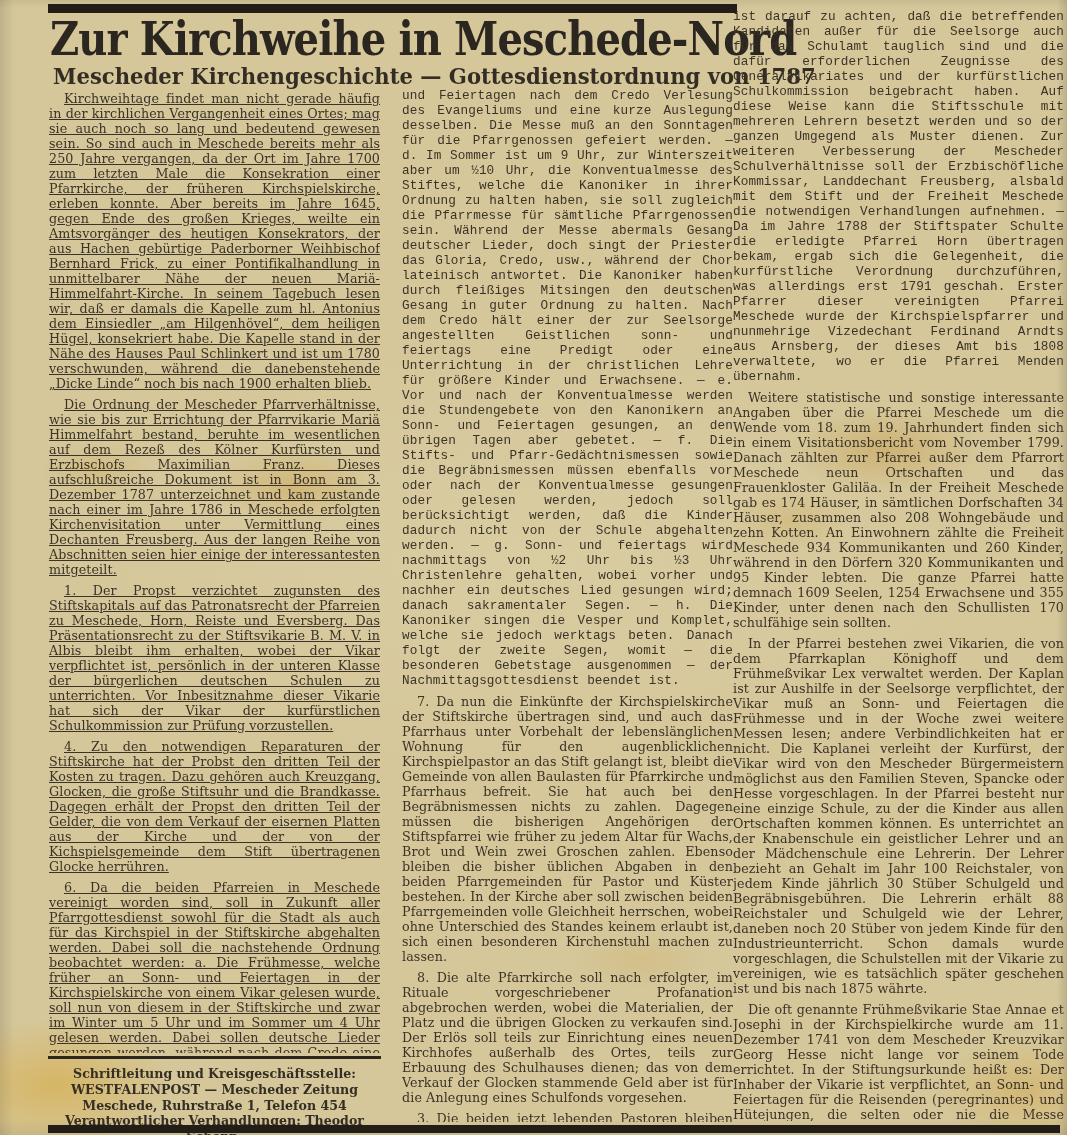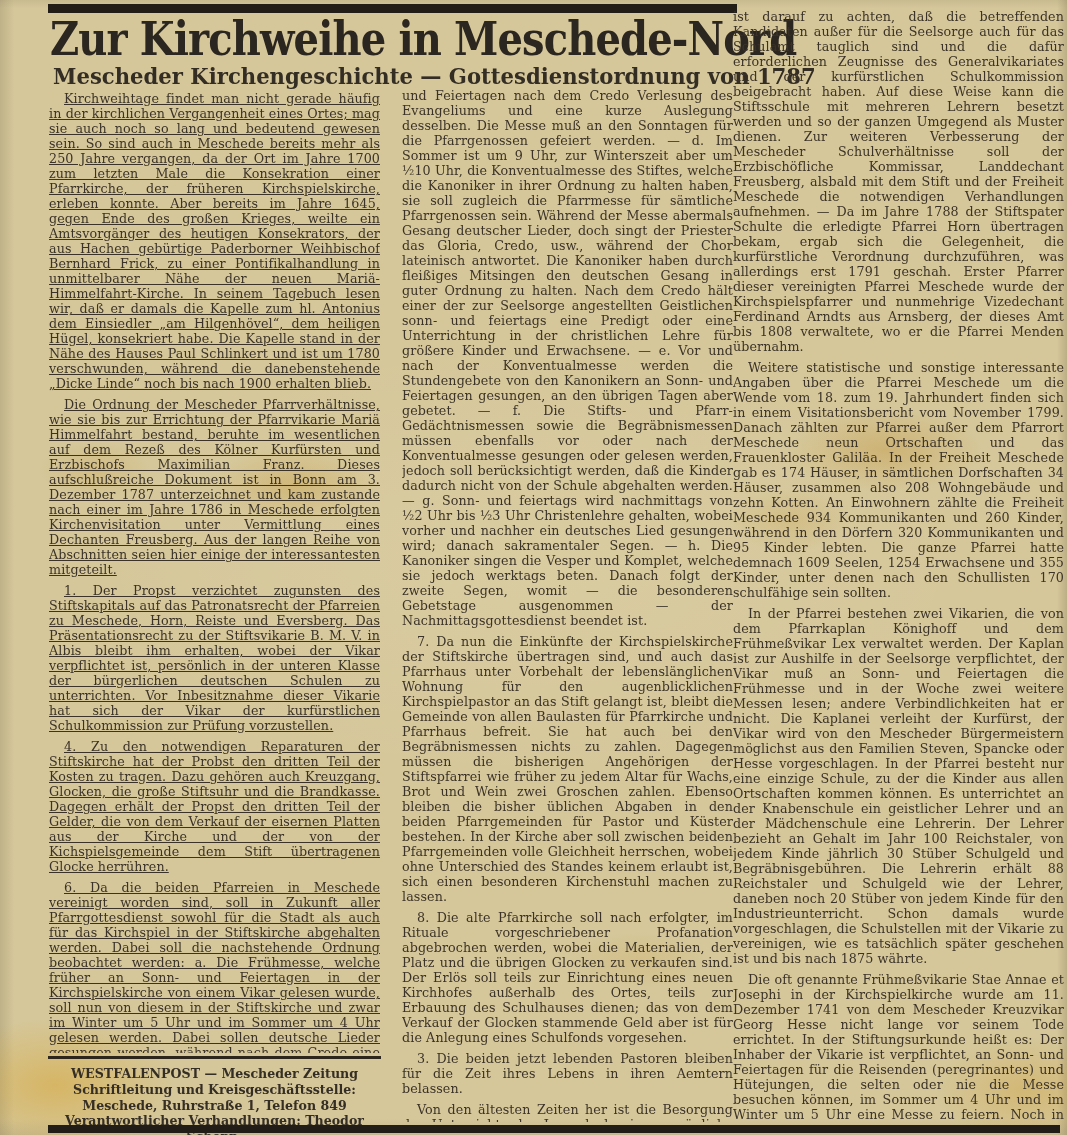--- a/index.html
+++ b/index.html
@@ -33,21 +33,21 @@
     transform:scaleX(.92);transform-origin:left top;
   }
   .col{position:absolute;width:331px;overflow:hidden;}
   #col1{left:49px;top:91px;height:962px;text-decoration:underline;}
   #col2{left:386px;top:88px;height:1034px;margin-left:16px;}
   #col3{left:733px;top:9px;height:1112px;}
   .col p{
     margin:0 0 6px 0;text-align:justify;text-indent:15px;
     font-size:12.7px;line-height:15px;letter-spacing:.1px;
   }
-  .col p.no-indent{text-indent:0;}
+  .col p.no-indent{text-indent:0;font-family:Liberation Mono, monospace;}
   .imprint-rule{position:absolute;left:48px;top:1056px;width:333px;height:3px;background:#2c261d;}
   .imprint{
     position:absolute;left:43px;top:1066px;width:343px;text-align:center;
     font-weight:bold;font-size:12.6px;line-height:15.8px;color:#352e24;
   }
   .bottombar{position:absolute;left:48px;top:1125px;width:1012px;height:8px;background:#221e17;}
 </style>
 </head>
 <body>
 
@@ -77,21 +77,21 @@
   <div class="col" id="col3">
     <p class="no-indent">ist darauf zu achten, daß die betreffenden Kandidaten außer für die Seelsorge auch für das Schulamt tauglich sind und die dafür erforderlichen Zeugnisse des Generalvikariates und der kurfürstlichen Schulkommission beigebracht haben. Auf diese Weise kann die Stiftsschule mit mehreren Lehrern besetzt werden und so der ganzen Umgegend als Muster dienen. Zur weiteren Verbesserung der Mescheder Schulverhältnisse soll der Erzbischöfliche Kommissar, Landdechant Freusberg, alsbald mit dem Stift und der Freiheit Meschede die notwendigen Verhandlungen aufnehmen. — Da im Jahre 1788 der Stiftspater Schulte die erledigte Pfarrei Horn übertragen bekam, ergab sich die Gelegenheit, die kurfürstliche Verordnung durchzuführen, was allerdings erst 1791 geschah. Erster Pfarrer dieser vereinigten Pfarrei Meschede wurde der Kirchspielspfarrer und nunmehrige Vizedechant Ferdinand Arndts aus Arnsberg, der dieses Amt bis 1808 verwaltete, wo er die Pfarrei Menden übernahm.</p>
     <p>Weitere statistische und sonstige interessante Angaben über die Pfarrei Meschede um die Wende vom 18. zum 19. Jahrhundert finden sich in einem Visitationsbericht vom November 1799. Danach zählten zur Pfarrei außer dem Pfarrort Meschede neun Ortschaften und das Frauenkloster Galiläa. In der Freiheit Meschede gab es 174 Häuser, in sämtlichen Dorfschaften 34 Häuser, zusammen also 208 Wohngebäude und zehn Kotten. An Einwohnern zählte die Freiheit Meschede 934 Kommunikanten und 260 Kinder, während in den Dörfern 320 Kommunikanten und 95 Kinder lebten. Die ganze Pfarrei hatte demnach 1609 Seelen, 1254 Erwachsene und 355 Kinder, unter denen nach den Schullisten 170 schulfähige sein sollten.</p>
     <p>In der Pfarrei bestehen zwei Vikarien, die von dem Pfarrkaplan Könighoff und dem Frühmeßvikar Lex verwaltet werden. Der Kaplan ist zur Aushilfe in der Seelsorge verpflichtet, der Vikar muß an Sonn- und Feiertagen die Frühmesse und in der Woche zwei weitere Messen lesen; andere Verbindlichkeiten hat er nicht. Die Kaplanei verleiht der Kurfürst, der Vikar wird von den Mescheder Bürgermeistern möglichst aus den Familien Steven, Spancke oder Hesse vorgeschlagen. In der Pfarrei besteht nur eine einzige Schule, zu der die Kinder aus allen Ortschaften kommen können. Es unterrichtet an der Knabenschule ein geistlicher Lehrer und an der Mädchenschule eine Lehrerin. Der Lehrer bezieht an Gehalt im Jahr 100 Reichstaler, von jedem Kinde jährlich 30 Stüber Schulgeld und Begräbnisgebühren. Die Lehrerin erhält 88 Reichstaler und Schulgeld wie der Lehrer, daneben noch 20 Stüber von jedem Kinde für den Industrieunterricht. Schon damals wurde vorgeschlagen, die Schulstellen mit der Vikarie zu vereinigen, wie es tatsächlich später geschehen ist und bis nach 1875 währte.</p>
     <p style="margin-bottom:0">Die oft genannte Frühmeßvikarie Stae Annae et Josephi in der Kirchspielkirche wurde am 11. Dezember 1741 von dem Mescheder Kreuzvikar Georg Hesse nicht lange vor seinem Tode errichtet. In der Stiftungsurkunde heißt es: Der Inhaber der Vikarie ist verpflichtet, an Sonn- und Feiertagen für die Reisenden (peregrinantes) und Hütejungen, die selten oder nie die Messe besuchen können, im Sommer um 4 Uhr und im Winter um 5 Uhr eine Messe zu feiern. Noch in den Jahren um 1850 bestand diese Einrichtung in der Mescheder Pfarrkirche. Es hatte sich, wie Peter Wiese berichtet, für sie die Bezeichnung „Fuhrmannsmesse“ eingebürgert. In unserer Zeit hat man von der alten Frühmesse nichts mehr gehört, zumal ja auch in Meschede das Frühaufstehen kaum mehr in dem früher üblichen Maße anzu-</p>
 
   </div>
 
   <div class="imprint-rule"></div>
   <div class="imprint">
+    <div>Schriftleitung und Kreisgeschäftsstelle:</div>
     <div>WESTFALENPOST — Mescheder Zeitung</div>
-    <div>Schriftleitung und Kreisgeschäftsstelle:</div>
-    <div>Meschede, Ruhrstraße 1, Telefon 849</div>
+    <div>Meschede, Ruhrstraße 1, Telefon 454</div>
     <div>Verantwortlicher Verhandlungen: Theodor Schepp.</div>
   </div>
 
   <div class="bottombar"></div>
 
 </div>
 
 </body></html>

